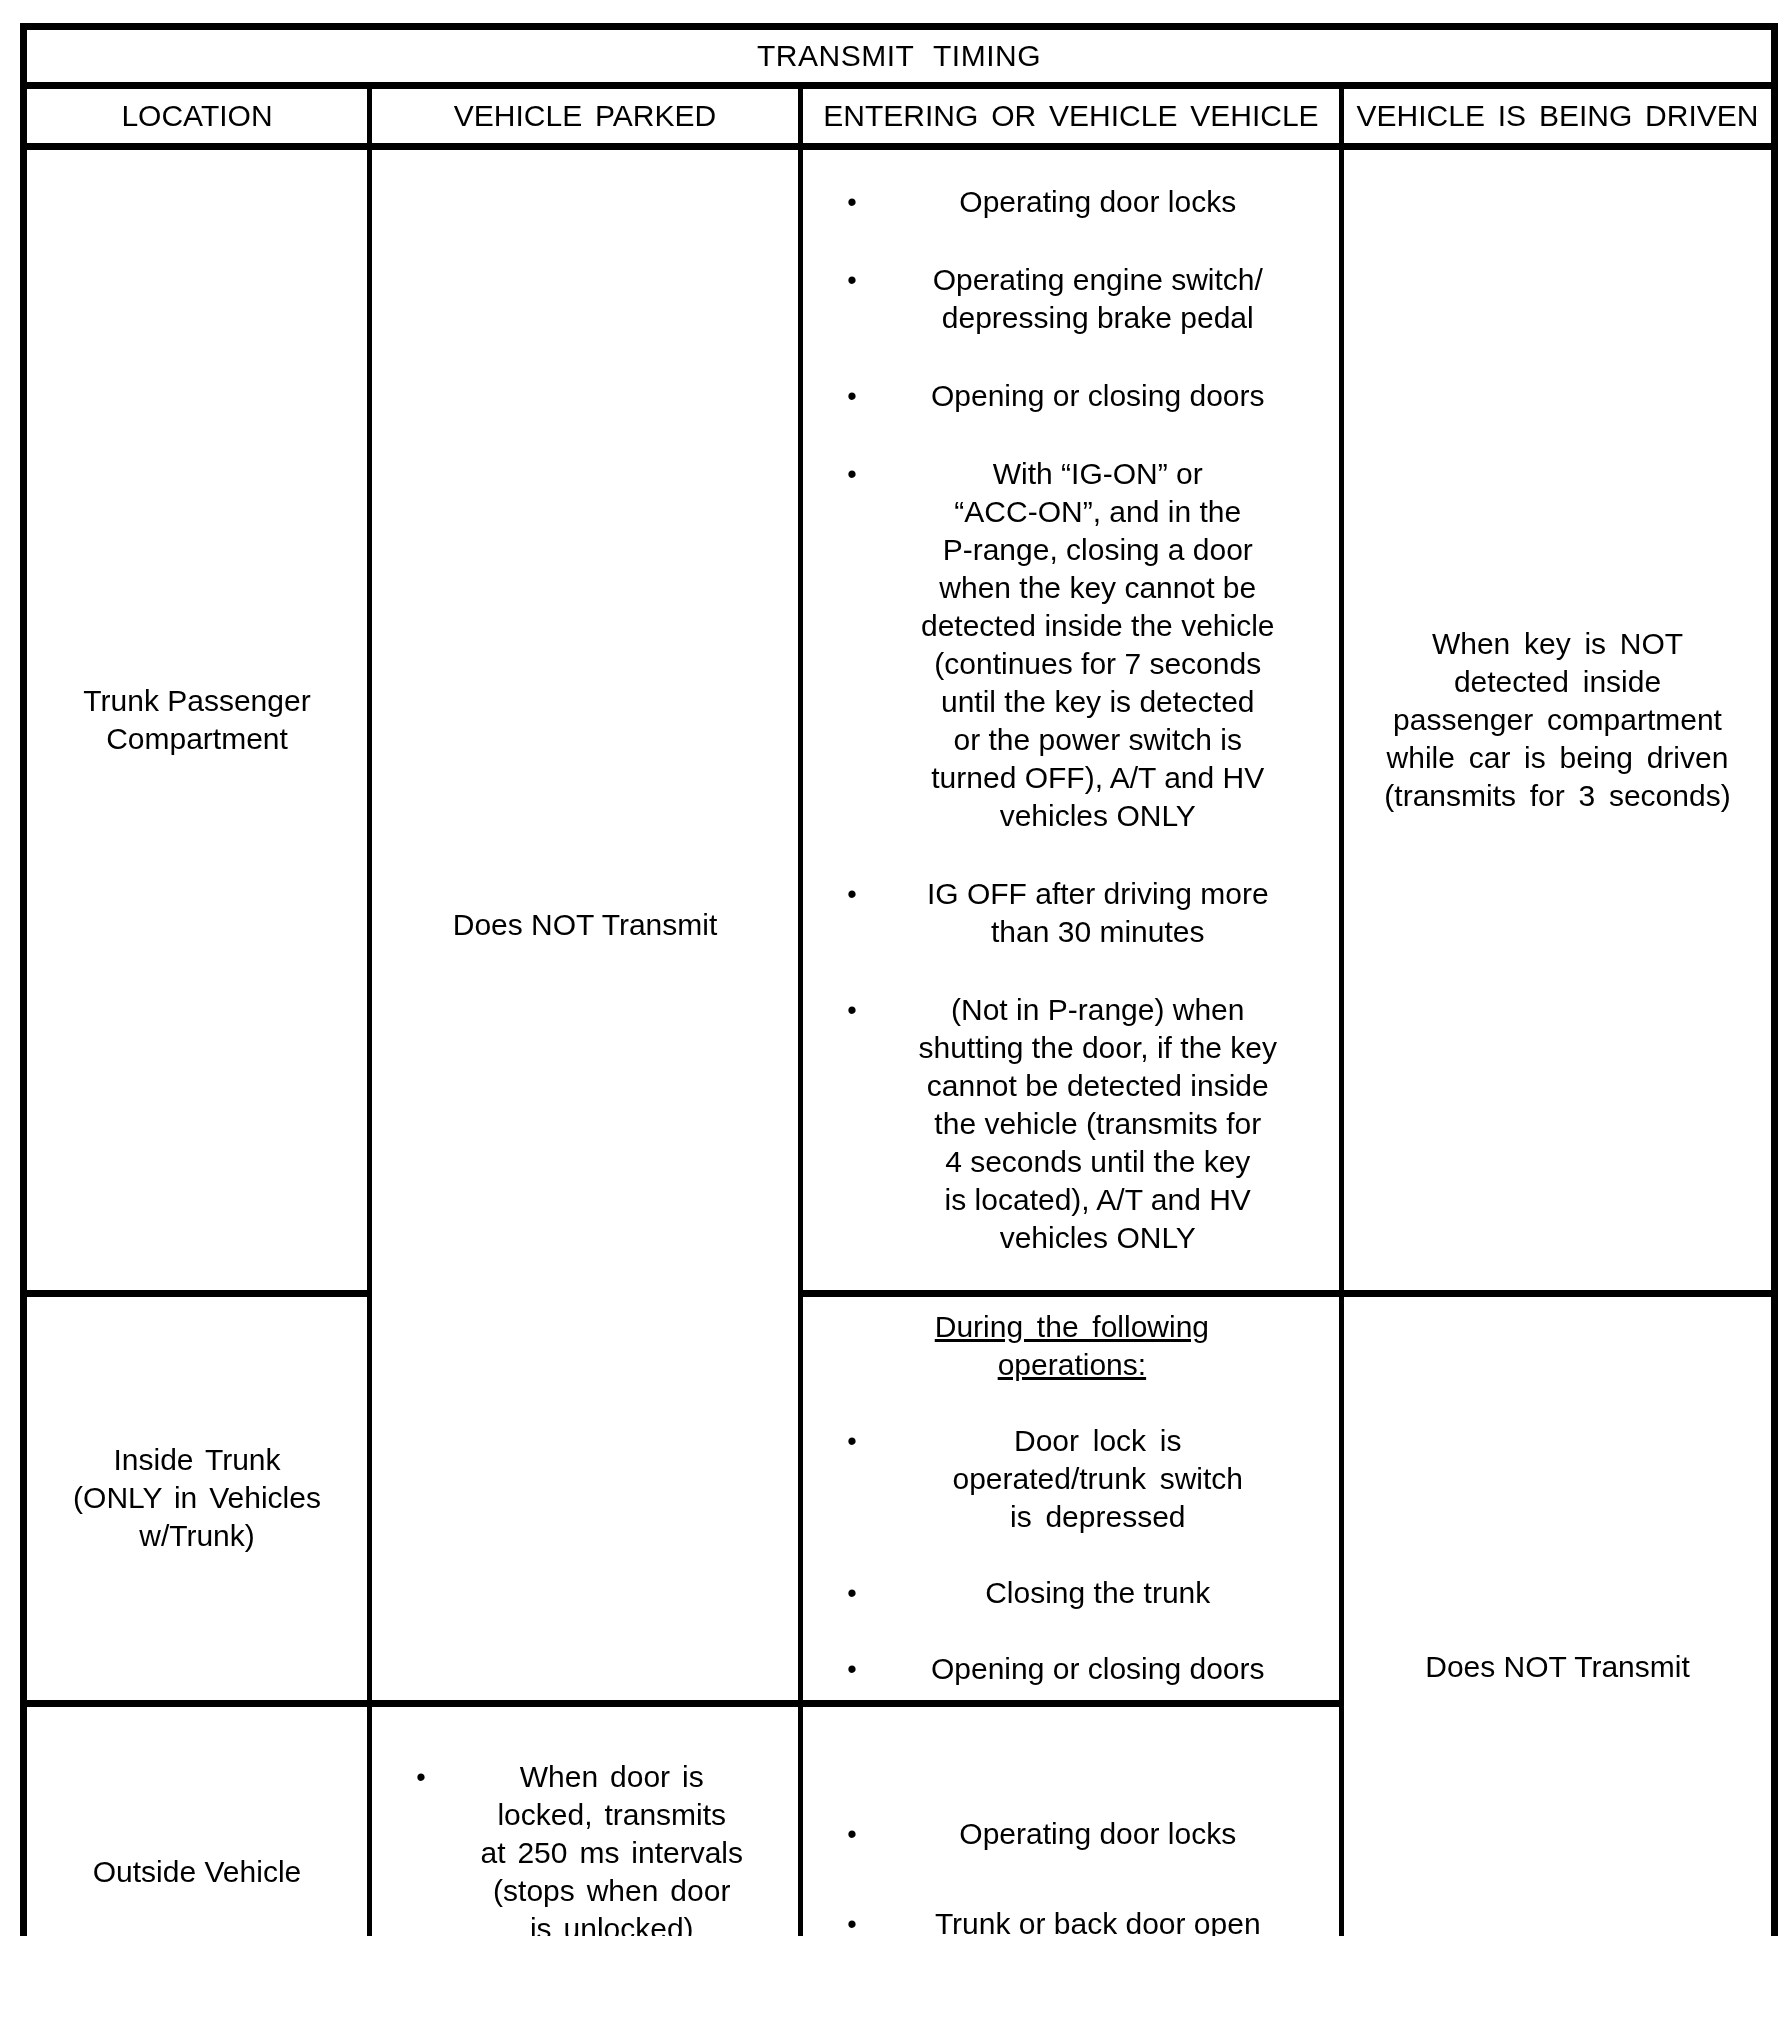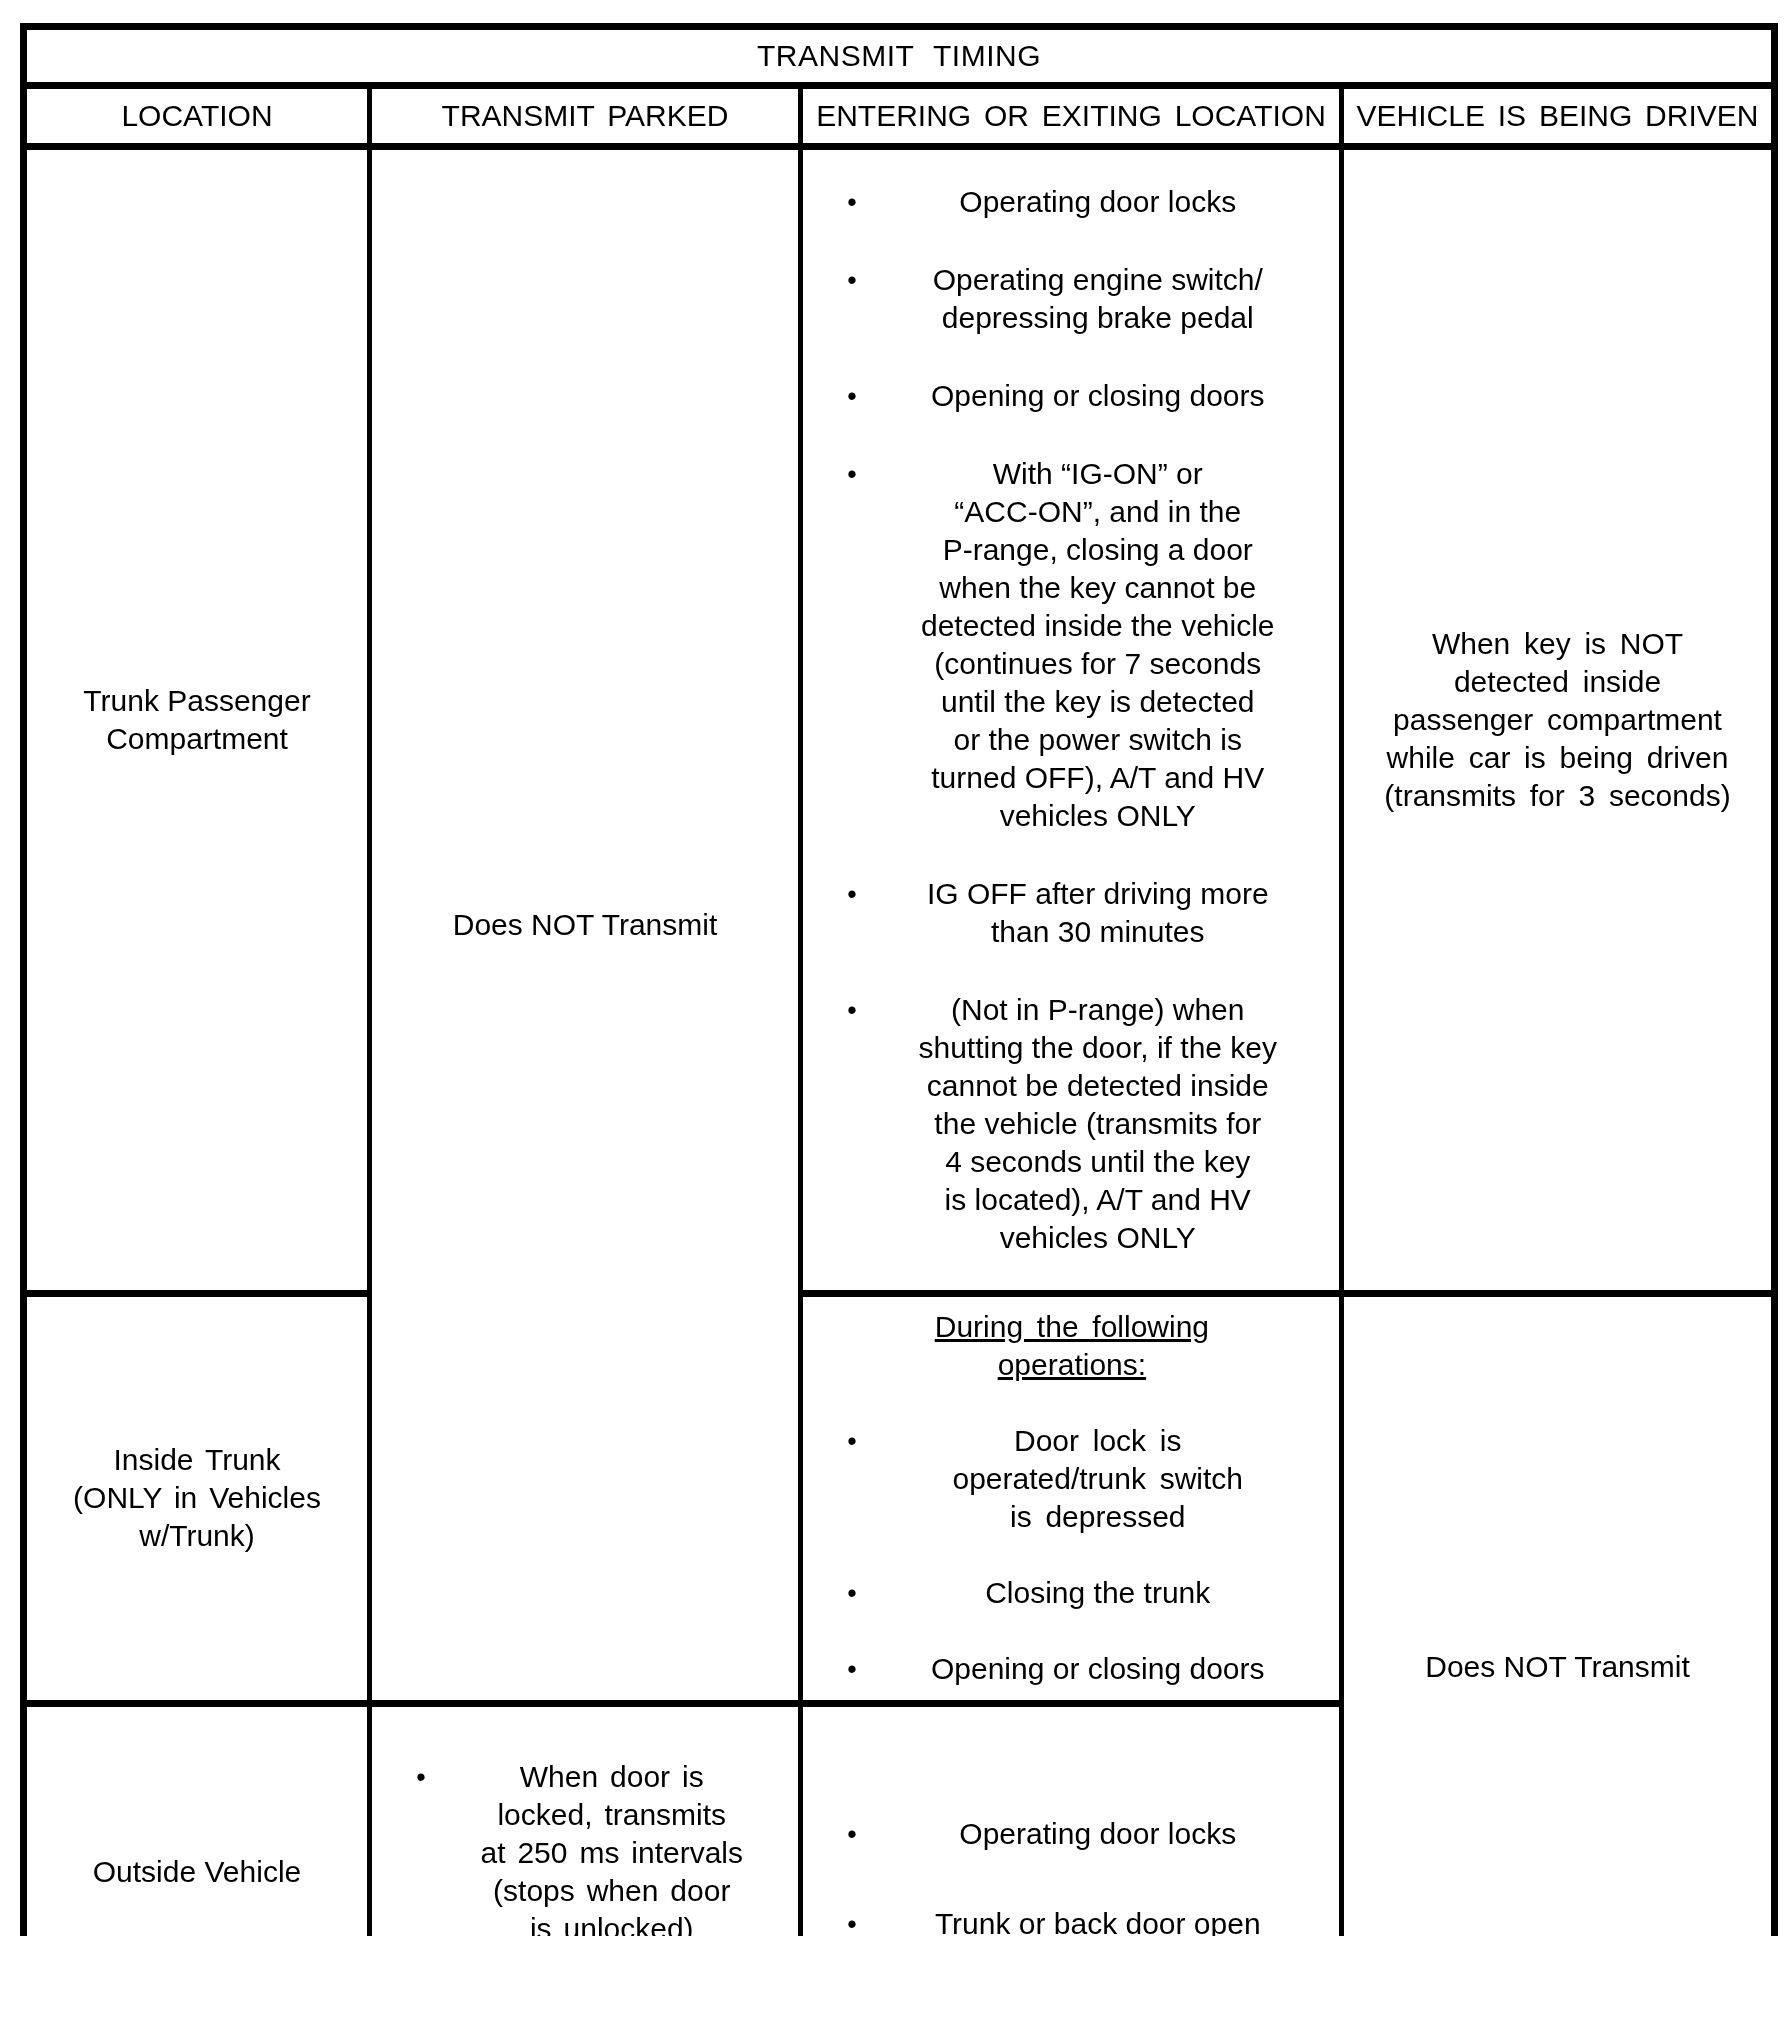--- a/index.html
+++ b/index.html
@@ -81,22 +81,22 @@
       <col style="width:433px">
     </colgroup>
 
     <tbody>
         <tr style="height:59px">
       <td class="title-cell" colspan="4">TRANSMIT TIMING</td>
     </tr>
 
     <tr style="height:61px">
       <th class="head">LOCATION</th>
-      <th class="head">TRANSMIT PARKED</th>
-      <th class="head">ENTERING OR EXITING LOCATION</th>
+      <th class="head">VEHICLE PARKED</th>
+      <th class="head">ENTERING OR VEHICLE VEHICLE</th>
       <th class="head">VEHICLE IS BEING DRIVEN</th>
     </tr>
 
     <tr style="height:1147px">
       <td class="pre">Trunk Passenger
 Compartment</td>
 
       <td rowspan="2">Does NOT Transmit</td>
 
       <td class="list">

